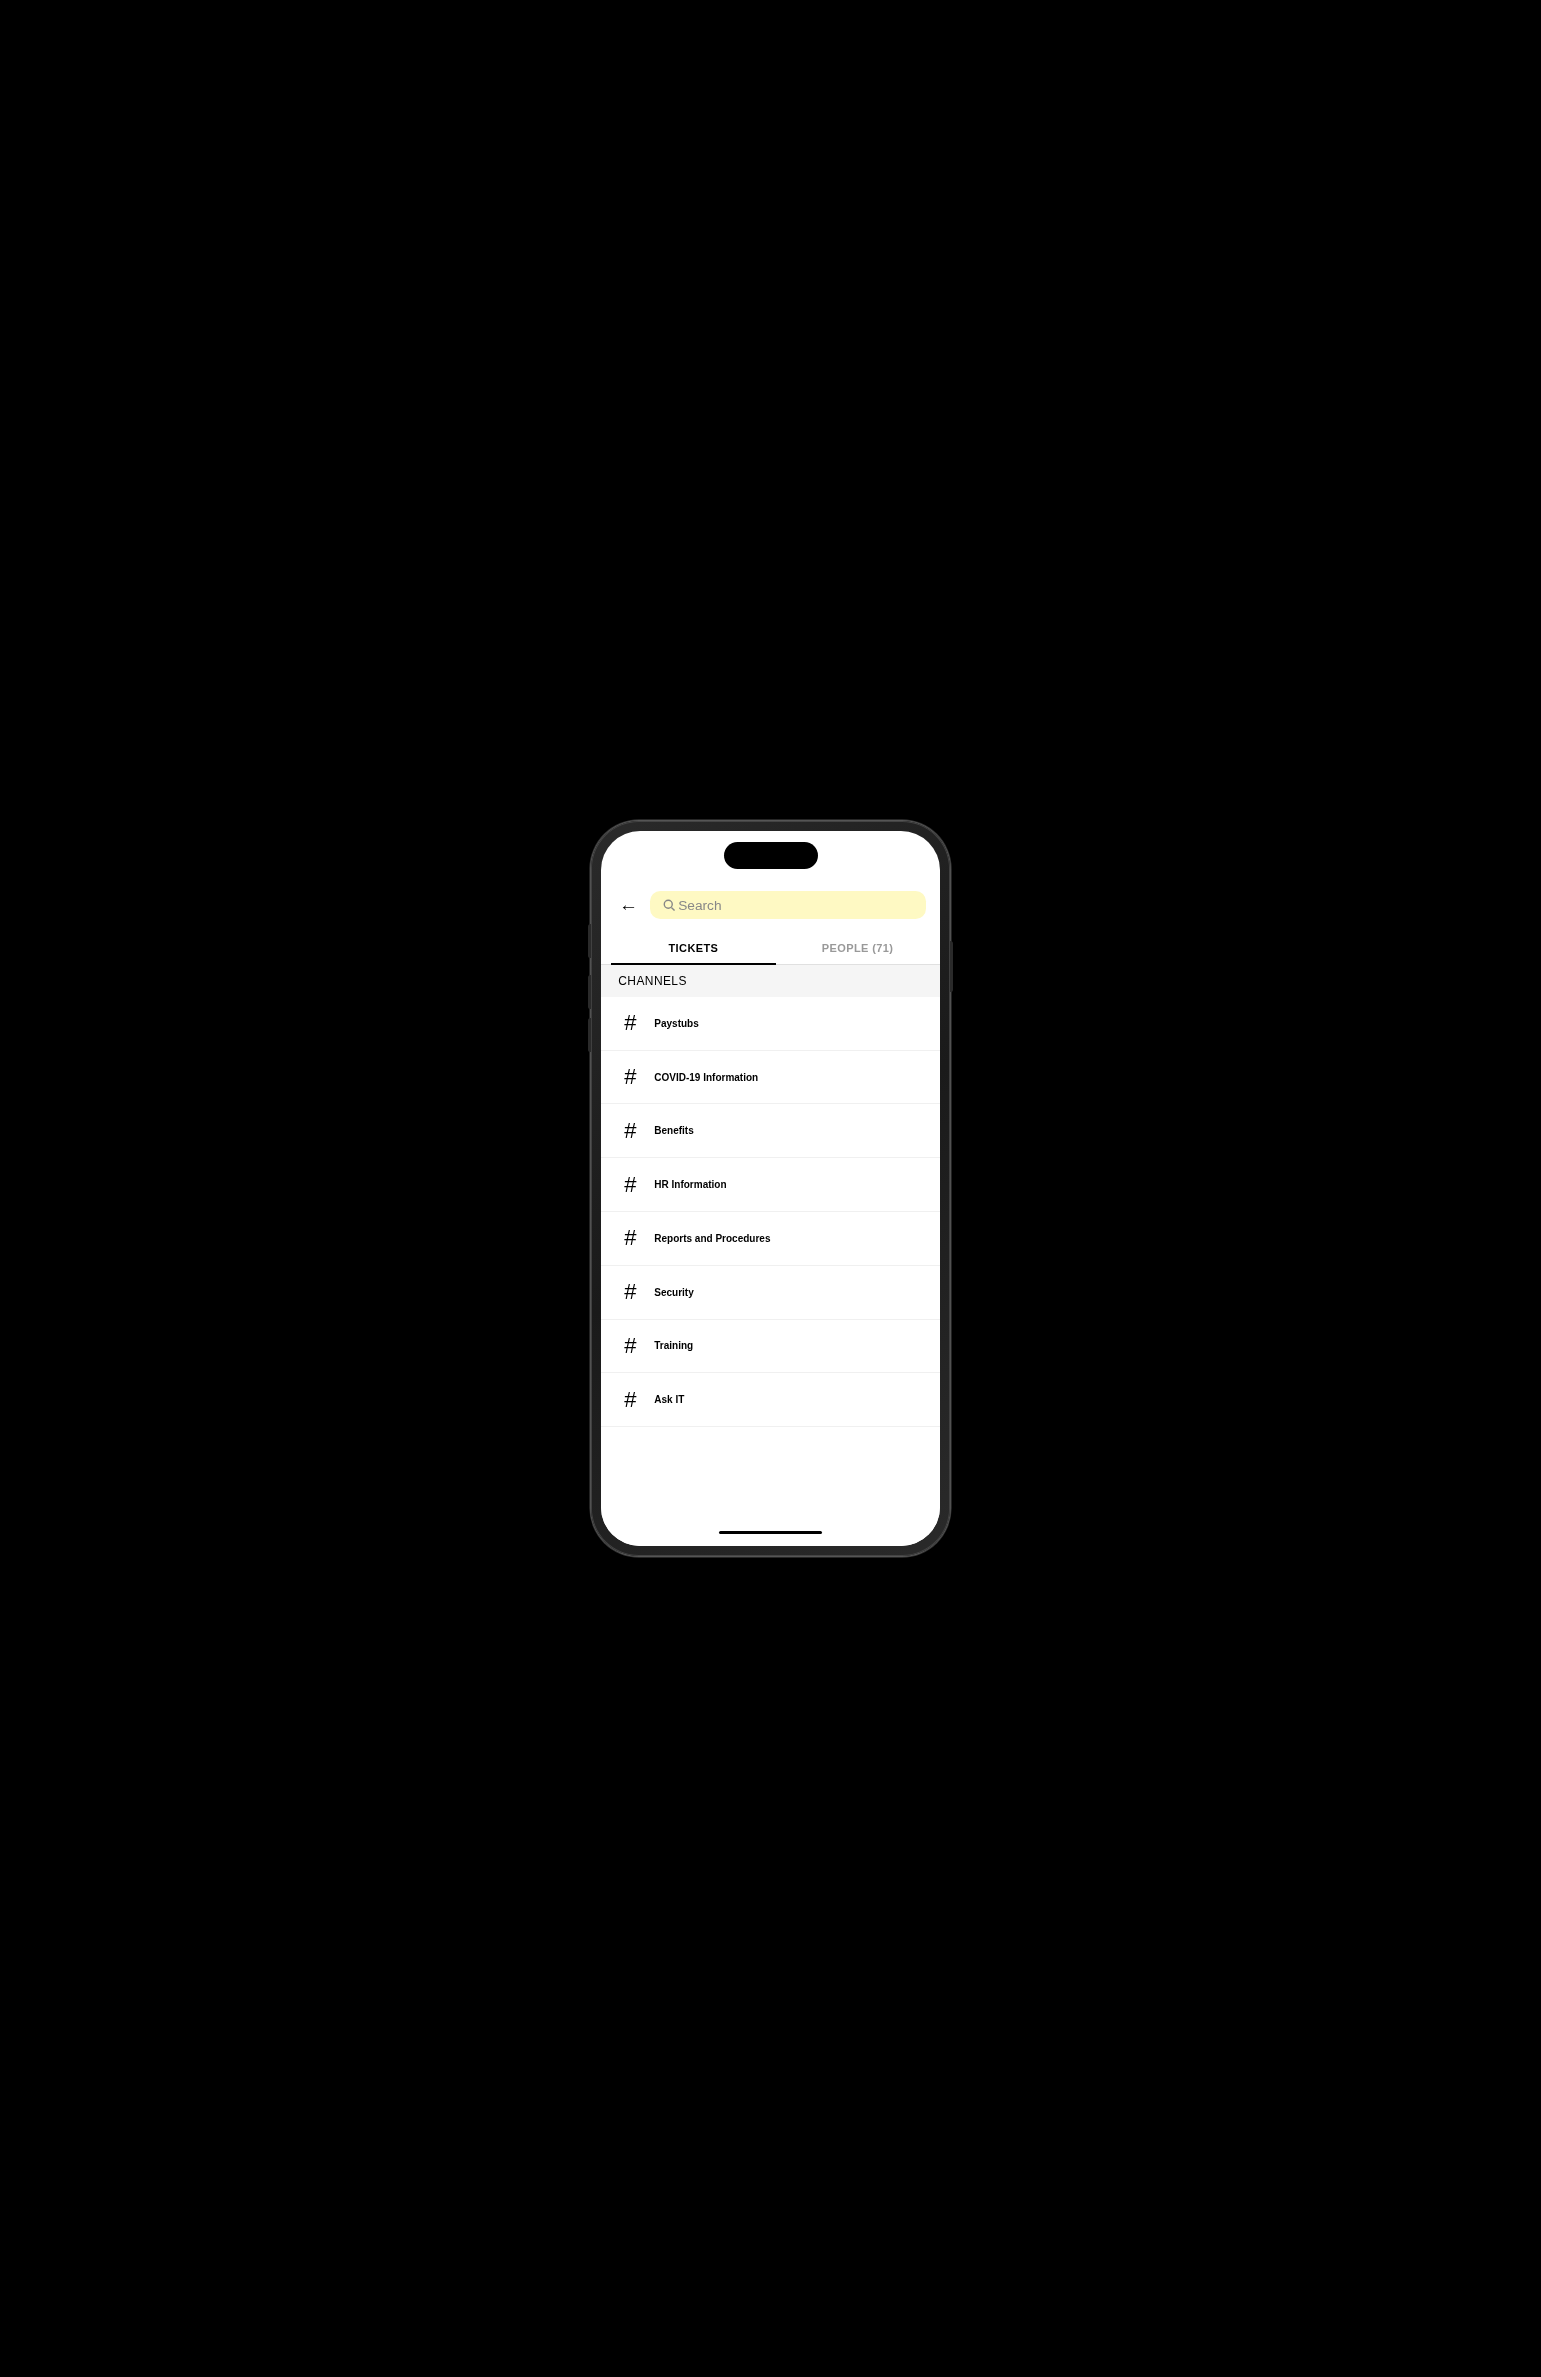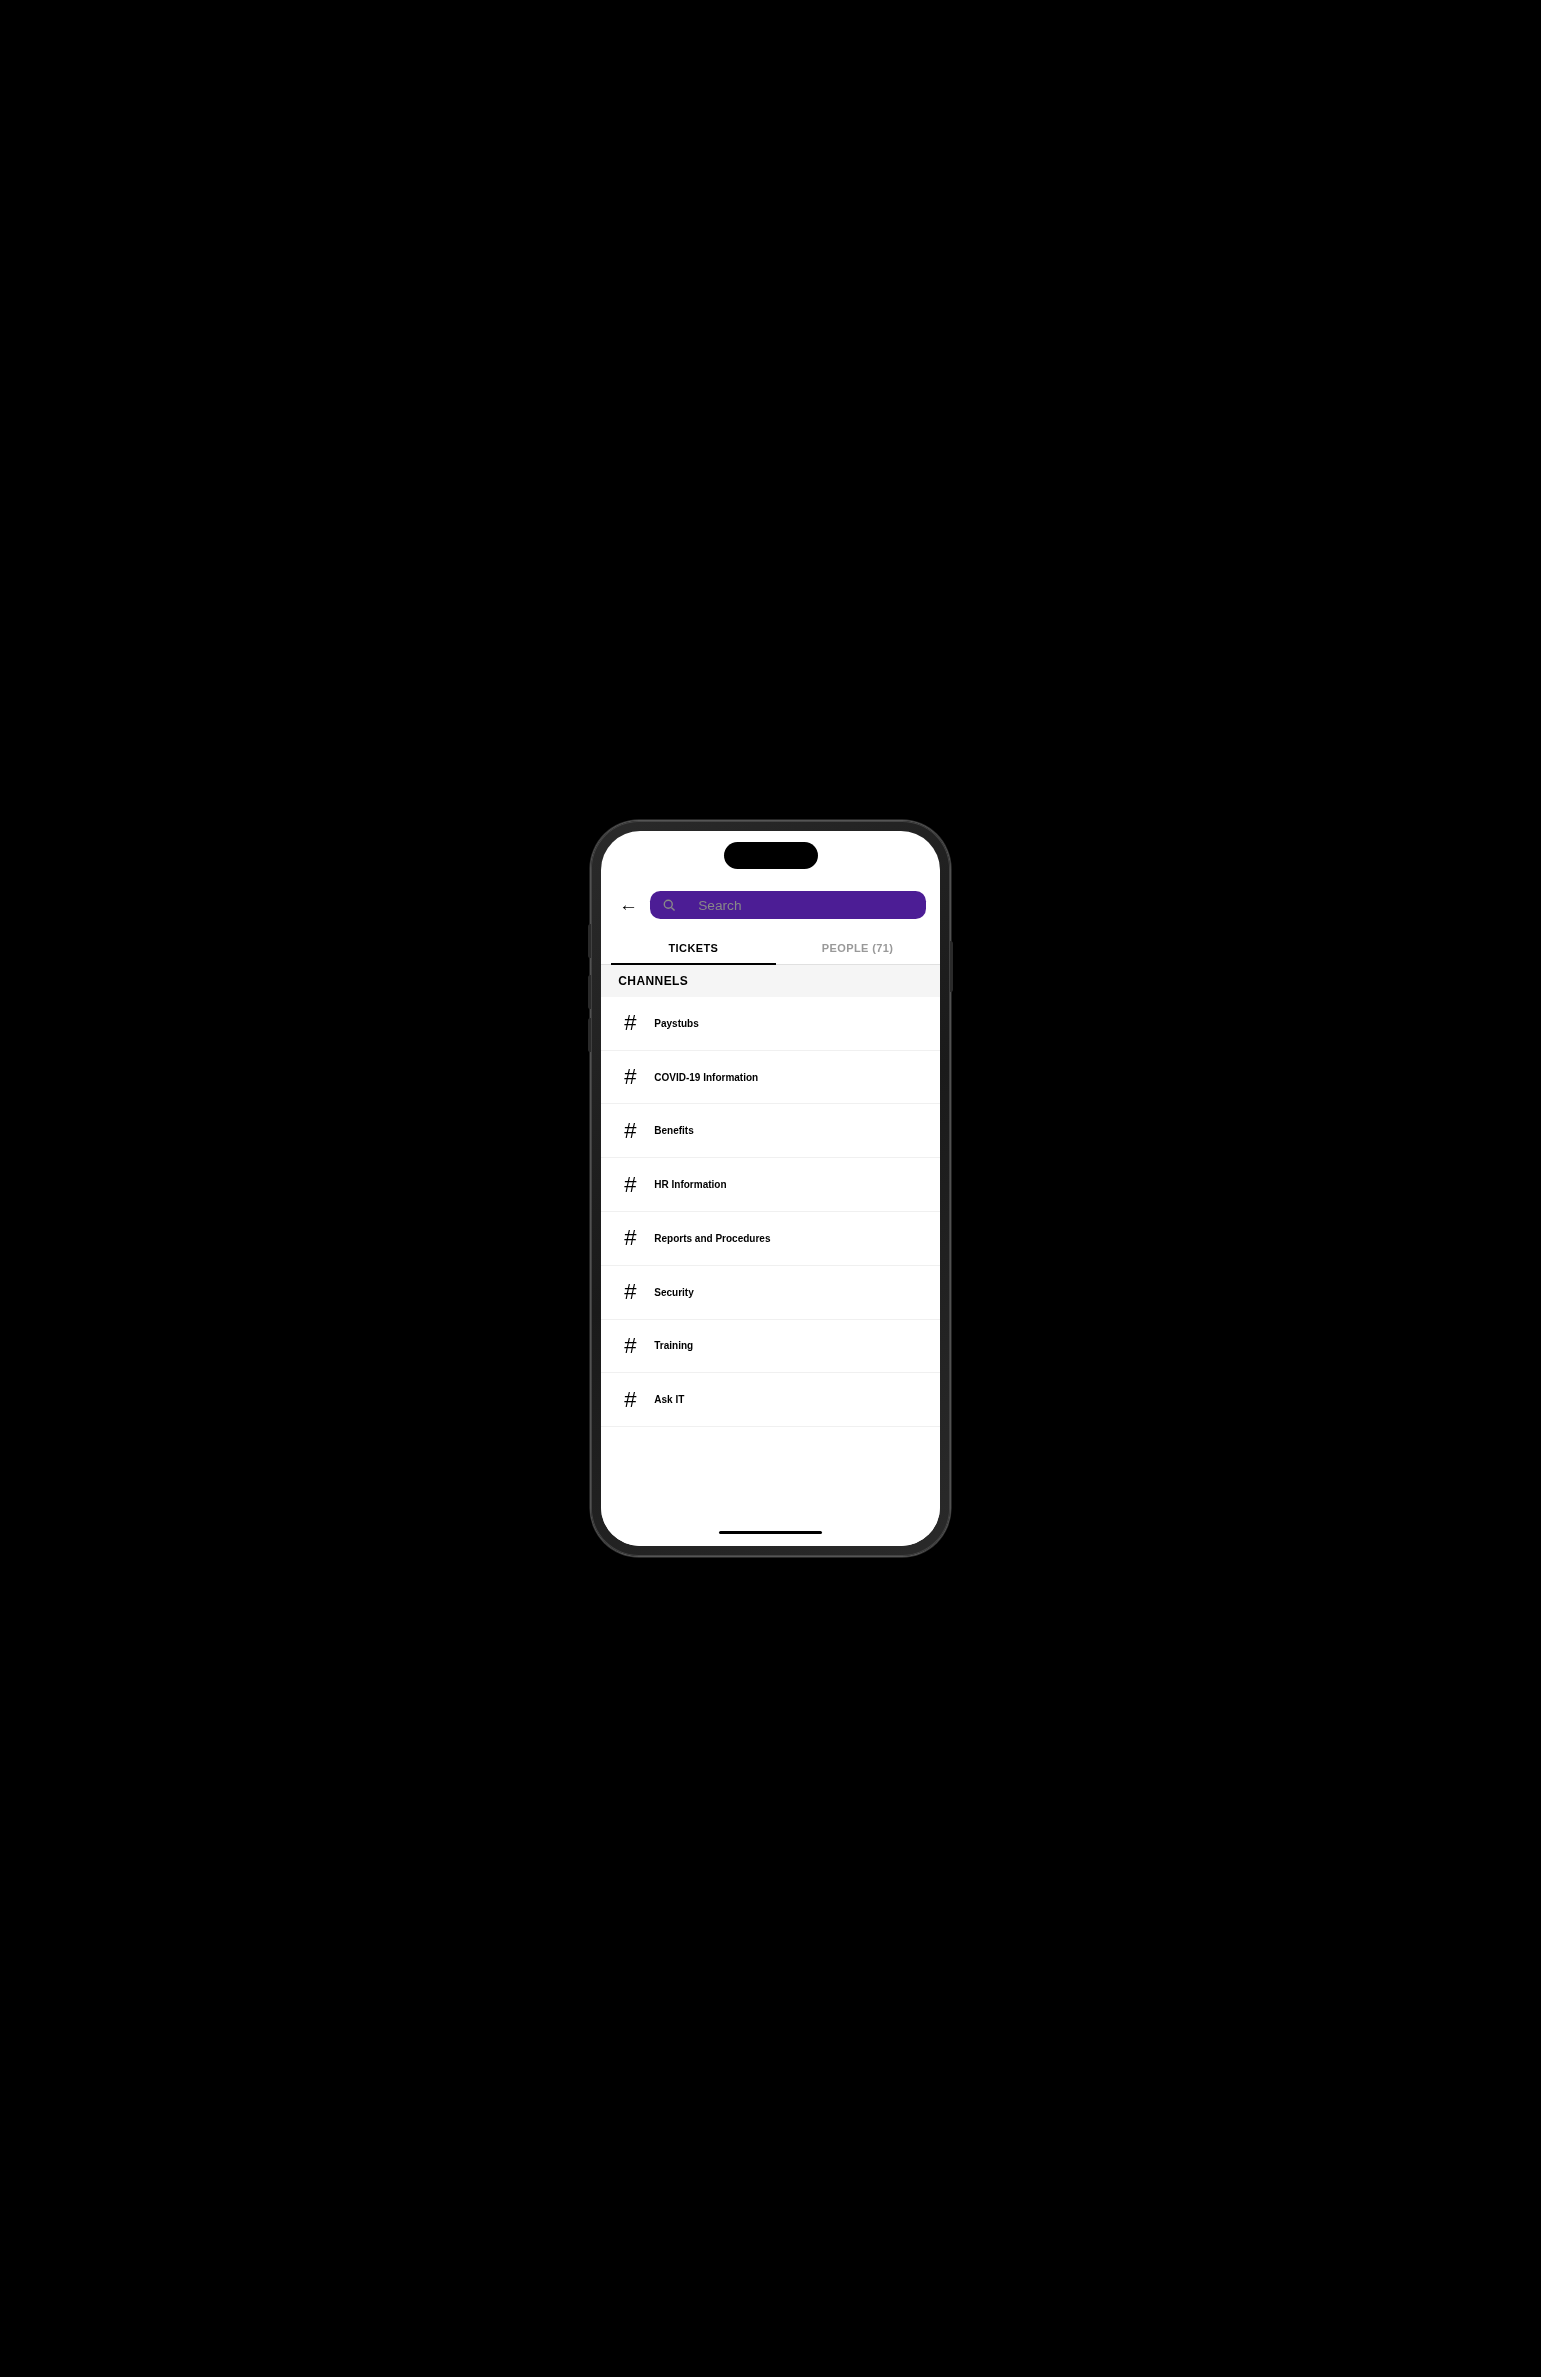--- a/index.html
+++ b/index.html
@@ -103,26 +103,26 @@
       flex-shrink: 0;
     }
 
     .back-arrow {
       font-size: 19px;
       color: #000;
     }
 
     .search-bar {
       flex: 1;
-      background: #4c1d95;
+      background: #fef9c3;
       border-radius: 10.3px;
       display: flex;
       align-items: center;
       padding: 6.8px 12px;
-      gap: 22px;
+      gap: 2px;
       text-align: right;
     }
 
     .search-icon-svg {
       width: 13.7px;
       height: 13.7px;
       color: #888;
       flex-shrink: 0;
     }
 
@@ -165,21 +165,21 @@
     }
 
     
     .channels-header {
       background: #f5f5f5;
       padding: 8.5px 17px;
     }
 
     .channels-label {
       font-size: 12px;
-      font-weight: 700;
+      font-weight: 400;
       letter-spacing: 0.4px;
       color: #000;
       text-transform: uppercase;
     }
 
     .channel-list {
       flex: 1;
       overflow-y: auto;
       background: #fff;
     }

